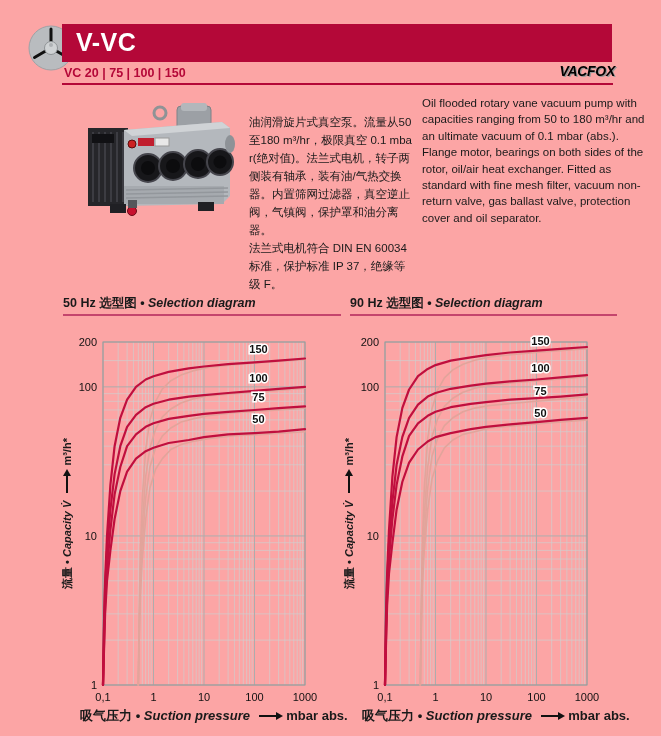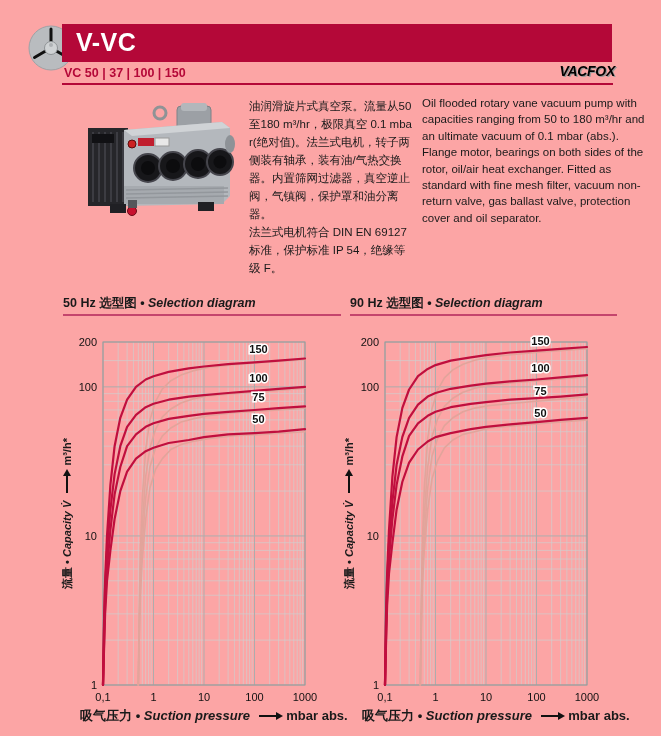--- a/index.html
+++ b/index.html
@@ -12,21 +12,21 @@
   .red-bar { position:absolute; left:62px; top:24px; width:550px; height:38px; background:#b40838; }
   .title { position:absolute; left:14px; top:4px; color:#fff; font-size:25px; font-weight:bold; letter-spacing:0.5px; }
   .logo-wrap { position:absolute; left:27px; top:24px; width:48px; height:48px; }
   .subtitle { position:absolute; left:64px; top:66px; color:#b40838; font-size:12.5px; font-weight:bold; }
   .brand { position:absolute; right:46px; top:63px; font-size:14px; font-weight:bold; font-style:italic;
            color:#000; text-shadow:1.2px 1.2px 0 #9a9a9a; letter-spacing:-0.3px; }
   .head-rule { position:absolute; left:62px; top:83px; width:551px; height:2px; background:#b40838; }
 
   
   .photo { position:absolute; left:80px; top:100px; width:155px; height:124px; }
-  .zh-col { position:absolute; left:249px; top:97px; width:164px; font-size:11.5px; line-height:18px; word-break:break-all; }
+  .zh-col { position:absolute; left:249px; top:113px; width:164px; font-size:11.5px; line-height:18px; word-break:break-all; }
   .zh-col p { margin:0; }
   .en-col { position:absolute; left:422px; top:95px; width:234px; font-size:11.5px; line-height:16.4px; }
   .en-col p { margin:0; }
 
   
   .sec-head { position:absolute; font-size:12.5px; font-weight:bold; white-space:nowrap; }
   .sec-head .en { font-style:italic; }
   .sec-rule { position:absolute; height:2px; background:#c4456d; }
   .chart-box { position:absolute; width:254px; height:383px; }
   .ylabel { position:absolute; width:343px; height:15px; transform:rotate(-90deg); transform-origin:left top;
@@ -54,21 +54,21 @@
         <line x1="26" y1="25" x2="40.5" y2="33.5"></line>
       </g>
       <circle cx="24" cy="24" r="6.5" fill="#cfd2d4" stroke="#8f9396" stroke-width="1"></circle>
       <circle cx="24" cy="21" r="2" fill="#aeb1b4"></circle>
     </svg>
   </div>
 
   <div class="red-bar">
     <div class="title">V-VC</div>
   </div>
-  <div class="subtitle">VC 50 | 37 | 100 | 150</div>
+  <div class="subtitle">VC 20 | 75 | 100 | 150</div>
   <div class="brand">VACFOX</div>
   <div class="head-rule"></div>
 
   <div class="photo">
     <svg width="155" height="124" viewBox="0 0 155 124">
 
       <rect x="97" y="6" width="34" height="24" rx="4" fill="#9ca0a5" stroke="#7e8287"></rect>
       <rect x="101" y="3" width="26" height="8" rx="3" fill="#b3b7bb"></rect>
       <circle cx="80" cy="13" r="6" fill="none" stroke="#8f9396" stroke-width="3"></circle>
 
@@ -111,21 +111,21 @@
 
       <rect x="30" y="104" width="16" height="9" fill="#202024"></rect>
       <rect x="118" y="102" width="16" height="9" fill="#202024"></rect>
       <circle cx="52" cy="111" r="4.5" fill="#c8102e" stroke="#6d0a18"></circle>
       <rect x="48" y="100" width="9" height="8" fill="#55565b"></rect>
     </svg>
   </div>
 
   <div class="zh-col">
     <p>油润滑旋片式真空泵。流量从50至180 m³/hr，极限真空 0.1 mbar(绝对值)。法兰式电机，转子两侧装有轴承，装有油/气热交换器。内置筛网过滤器，真空逆止阀，气镇阀，保护罩和油分离器。</p>
-    <p>法兰式电机符合 DIN EN 69127 标准，保护标准 IP 54，绝缘等级 F。</p>
+    <p>法兰式电机符合 DIN EN 60034 标准，保护标准 IP 37，绝缘等级 F。</p>
   </div>
   <div class="en-col">
     <p>Oil flooded rotary vane vacuum pump with capacities ranging from 50 to 180 m³/hr and an ultimate vacuum of 0.1 mbar (abs.). Flange motor, bearings on both sides of the rotor, oil/air heat exchanger. Fitted as standard with fine mesh filter, vacuum non-return valve, gas ballast valve, protection cover and oil separator.</p>
   </div>
 
   <div class="sec-head" style="left:63px; top:295px;">
     <span>50 Hz 选型图</span>
     <span>•</span>
     <span class="en">Selection diagram</span>
   </div>

